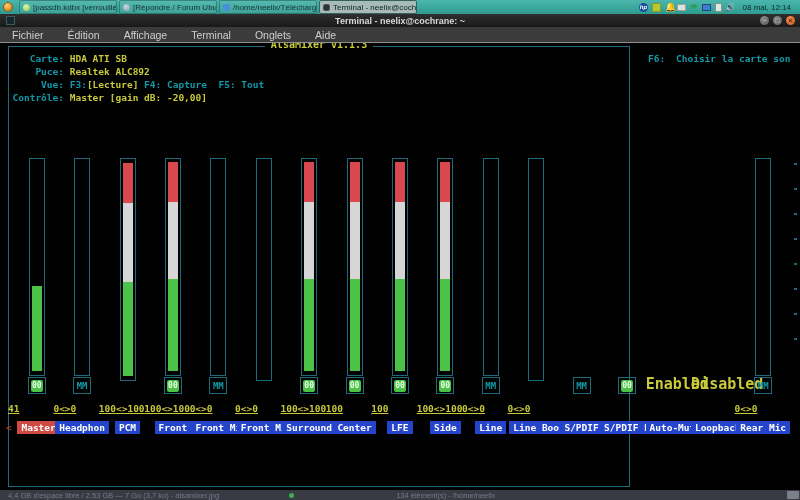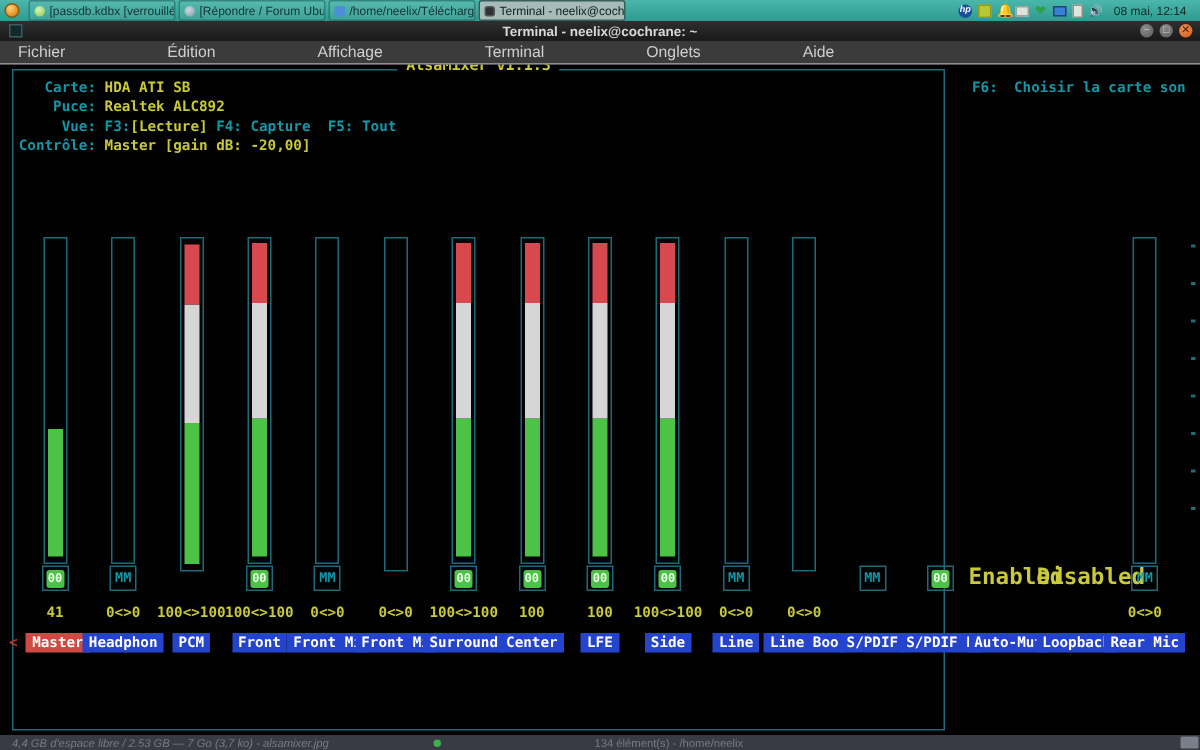--- a/index.html
+++ b/index.html
@@ -41,21 +41,21 @@
   #title-ico{width:9px;height:9px;margin-left:6px;background:#11282c;border:1px solid #3f5a5e;box-sizing:border-box;}
   #title-text{position:absolute;left:0;right:0;text-align:center;color:#d8d8d8;
               font-size:9px;font-weight:bold;}
   #win-btns{margin-left:auto;display:flex;gap:4px;padding-right:5px;z-index:2;}
   .win-btn{width:9px;height:9px;border-radius:50%;font-size:7px;line-height:9px;text-align:center;color:#ccc;}
   .win-min,.win-max{background:radial-gradient(circle at 35% 30%,#8a8a8a,#5c5c5c);}
   .win-close{background:radial-gradient(circle at 35% 30%,#f08c4e,#d35a1e);color:#401c08;}
   
   #menubar{position:absolute;left:0;top:27px;width:800px;height:16px;background:#3b3b3b;
            border-bottom:1px solid #8f8f8f;box-sizing:border-box;display:flex;align-items:center;
-           font-family:"Liberation Sans",sans-serif;z-index:28;gap:44px;}
+           font-family:"Liberation Sans",sans-serif;z-index:28;}
   .menu-item{color:#cfcfcf;font-size:10.5px;padding:0 12px;cursor:default;}
   
   #terminal{position:absolute;left:0;top:43px;width:800px;height:447px;background:#010101;}
   #mixer-box{position:absolute;left:8px;top:3px;width:622px;height:441px;
              border:1px solid var(--teal);box-sizing:border-box;}
   #mixer-title{position:absolute;left:50%;top:-3px;transform:translate(-50%,-50%);
                background:#010101;padding:0 6px;color:var(--yellow);font-weight:bold;font-size:10px;white-space:nowrap;}
   .info-line{position:absolute;left:8px;height:13px;white-space:pre;font-size:9.5px;font-weight:bold;}
   .info-label{display:inline-block;width:56px;text-align:right;color:var(--cyan);}
   .info-val{color:var(--yellow);}
@@ -72,34 +72,34 @@
   .bar.extended{height:223px;}
   .fill-area{position:absolute;left:2px;right:2px;top:4px;bottom:4px;}
   .seg{position:absolute;left:0;right:0;}
   .switch-box{position:absolute;left:50%;transform:translateX(-50%);top:334px;width:18px;height:17px;
               border:1px solid var(--teal);box-sizing:border-box;display:flex;align-items:center;justify-content:center;}
   .sw-on{width:12px;height:12px;background:var(--green);border-radius:2px;color:#eaffea;
          font-size:8px;font-weight:bold;text-align:center;line-height:12px;}
   .sw-mm{color:var(--cyan);font-size:9px;font-weight:bold;}
   .enum-txt{position:absolute;left:-4px;right:-4px;top:332px;text-align:right;
             color:var(--yellow);font-size:15px;font-weight:bold;white-space:nowrap;}
-  .chan-value{position:absolute;left:-6px;right:-6px;top:360px;text-align:center;
-              color:var(--yellow);font-size:9.5px;font-weight:bold;white-space:nowrap;}
+  .chan-value{position:absolute;left:-6px;right:-6px;top:360px;text-align:left;
+              color:var(--yellow);font-size:9.5px;font-weight:bold;white-space:nowrap;text-decoration:underline;}
   .chan-name-row{position:absolute;left:-8px;right:-8px;top:373px;text-align:center;white-space:nowrap;}
   .chan-badge{display:inline-block;padding:0 4px;background:var(--badgeblue);color:#fff;
               font-size:9.5px;font-weight:bold;line-height:13px;}
   .chan-badge.selected{background:var(--badgered);}
   .sel-arrow{color:#c0392b;font-size:9.5px;font-weight:bold;}
   
   .scroll-tick{position:absolute;width:3px;height:2px;background:var(--teal);left:794px;}
   
   #statusbar{position:absolute;left:0;top:490px;width:800px;height:10px;background:#383b44;
              display:flex;align-items:center;font-family:"Liberation Sans",sans-serif;
              font-size:7.5px;color:#767a88;overflow:hidden;}
-  #status-left{padding-left:8px;white-space:nowrap;font-style:italic;}
+  #status-left{padding-left:8px;white-space:nowrap;}
   #status-right{margin-left:102px;white-space:nowrap;}
   #status-dot{width:5px;height:5px;border-radius:50%;background:#3fae4e;margin-left:70px;flex:0 0 auto;}
   #status-grip{margin-left:auto;width:12px;height:8px;background:#7b7f8a;border-radius:1px;margin-right:1px;}
 </style>
 </head>
 <body>
 
 <div id="screen">
 
   <div id="taskbar">

